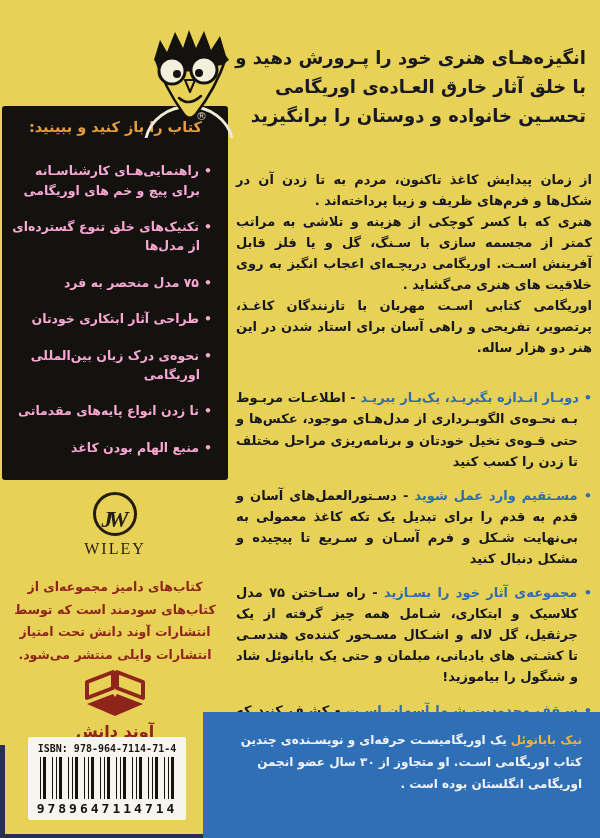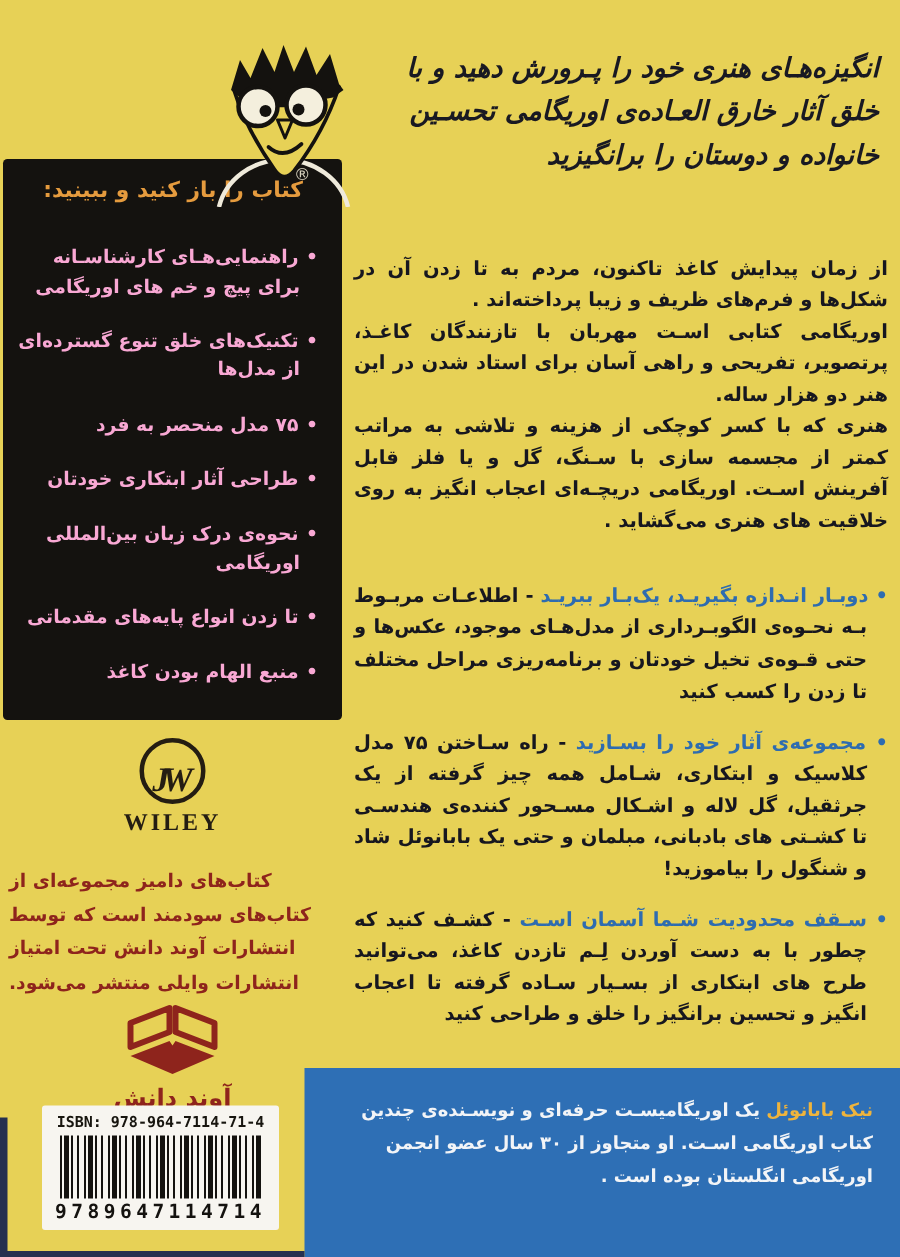--- a/index.html
+++ b/index.html
@@ -4,23 +4,23 @@
 <style>
   * { margin:0; padding:0; box-sizing:border-box; }
   html,body { width:600px; height:838px; }
   body { font-family:"DejaVu Sans", sans-serif; background:#555; }
   .cover {
     position:relative; width:600px; height:838px; overflow:hidden;
     background:#e7d156;
   }
   
   .tagline {
-    position:absolute; top:31px; right:14px; width:352px;
+    position:absolute; top:43px; right:14px; width:352px;
     direction:rtl; 
-    font-size:18px; font-weight:bold; line-height:1.62; color:#191922;font-style:italic;
+    font-size:18px; font-weight:bold; line-height:1.62; color:#191922;
   }
   
   .panel {
     position:absolute; left:2px; top:106px; width:226px; height:374px;
     background:#14120f; border-radius:3px; z-index:1;
   }
   .panel-heading {
     margin:11px 26px 0 6px; direction:rtl; text-align:right;
     color:#e59b3e; font-size:14.5px; font-weight:bold; line-height:1.4;
   }
@@ -51,27 +51,27 @@
   .wiley { position:absolute; left:2px; top:492px; width:226px; text-align:center; }
   .wiley-circle {
     width:44px; height:44px; margin:0 auto; border:3px solid #241d12; border-radius:50%;
     display:flex; align-items:flex-end; justify-content:center;
   }
   .wiley-mono {
     font-family:"Liberation Serif", serif; font-style:italic; font-weight:bold;
     font-size:23px; letter-spacing:-5px; color:#241d12; padding-left:1px; padding-right:6px;
   }
   .wiley-word {
-    margin-top:4px; font-family:"Liberation Serif", serif; font-weight:bold;
+    margin-top:4px; font-family:"Liberation Serif", serif; font-weight:normal;
     font-size:16px; letter-spacing:2px; color:#241d12;
   }
   
   .pubnote {
     position:absolute; left:6px; top:576px; width:218px;
-    direction:rtl; text-align:left; color:#8e241c;
+    direction:rtl; text-align:center; color:#8e241c;
     font-size:12.5px; font-weight:bold; line-height:1.8;
   }
   .avand-logo { position:absolute; left:2px; top:668px; width:226px; display:flex; justify-content:center; }
   .avand-name {
     position:absolute; left:2px; top:722px; width:226px; text-align:center;
     direction:rtl; color:#8e241c; font-size:16px; font-weight:bold;
   }
   
   .barcode {
     position:absolute; left:28px; top:737px; width:158px; height:83px;
@@ -134,24 +134,25 @@
       <li><span class="blt">•</span><span>۷۵ مدل منحصر به فرد</span></li>
       <li><span class="blt">•</span><span>طراحی آثار ابتکاری خودتان</span></li>
       <li><span class="blt">•</span><span>نحوه‌ی درک زبان بین‌المللی اوریگامی</span></li>
       <li><span class="blt">•</span><span>تا زدن انواع پایه‌های مقدماتی</span></li>
       <li><span class="blt">•</span><span>منبع الهام بودن کاغذ</span></li>
     </ul>
   </div>
 
   <div class="main">
     <p>از زمان پیدایش کاغذ تاکنون، مردم به تا زدن آن در شکل‌ها و فرم‌های ظریف و زیبا پرداخته‌اند .</p>
+    <p>هنری که با کسر کوچکی از هزینه و تلاشی به مراتب کمتر از مجسمه سازی با سـنگ، گل و یا فلز قابل آفرینش اسـت. اوریگامی دریچـه‌ای اعجاب انگیز به روی خلاقیت های هنری می‌گشاید .</p>
     <p>اوریگامی کتابی اسـت مهربان با تازنندگان کاغـذ، پرتصویر، تفریحی و راهی آسان برای استاد شدن در این هنر دو هزار ساله.</p>
-    <p>هنری که با کسر کوچکی از هزینه و تلاشی به مراتب کمتر از مجسمه سازی با سـنگ، گل و یا فلز قابل آفرینش اسـت. اوریگامی دریچـه‌ای اعجاب انگیز به روی خلاقیت های هنری می‌گشاید .</p>
     <div class="gap"></div>
     <div class="mb"><span class="blt">•</span> <span class="lead">دوبـار انـدازه بگیریـد، یک‌بـار ببریـد</span> <span>- اطلاعـات مربـوط بـه نحـوه‌ی الگوبـرداری از مدل‌هـای موجود، عکس‌ها و حتی قـوه‌ی تخیل خودتان و برنامه‌ریزی مراحل مختلف تا زدن را کسب کنید</span></div>
+    <div class="mb"><span class="blt">•</span> <span class="lead">مسـتقیم وارد عمل شوید</span> <span>- دسـتورالعمل‌های آسان و قدم به قدم را برای تبدیل یک تکه کاغذ معمولی به بی‌نهایت شـکل و فرم آسـان و سـریع تا پیچیده و مشکل دنبال کنید</span></div>
     <div class="mb"><span class="blt">•</span> <span class="lead">مجموعه‌ی آثار خود را بسـازید</span> <span>- راه سـاختن ۷۵ مدل کلاسیک و ابتکاری، شـامل همه چیز گرفته از یک جرثقیل، گل لاله و اشـکال مسـحور کننده‌ی هندسـی تا کشـتی های بادبانی، مبلمان و حتی یک بابانوئل شاد و شنگول را بیاموزید!</span></div>
     <div class="mb"><span class="blt">•</span> <span class="lead">سـقف محدودیت شـما آسمان اسـت</span> <span>- کشـف کنید که چطور با به دست آوردن لِـم تازدن کاغذ، می‌توانید طرح های ابتکاری از بسـیار سـاده گرفته تا اعجاب انگیز و تحسین برانگیز را خلق و طراحی کنید</span></div>
   </div>
 
   <div class="wiley">
     <div class="wiley-circle">
       <span class="wiley-mono">JW</span>
     </div>
     <div class="wiley-word">WILEY</div>
   </div>

